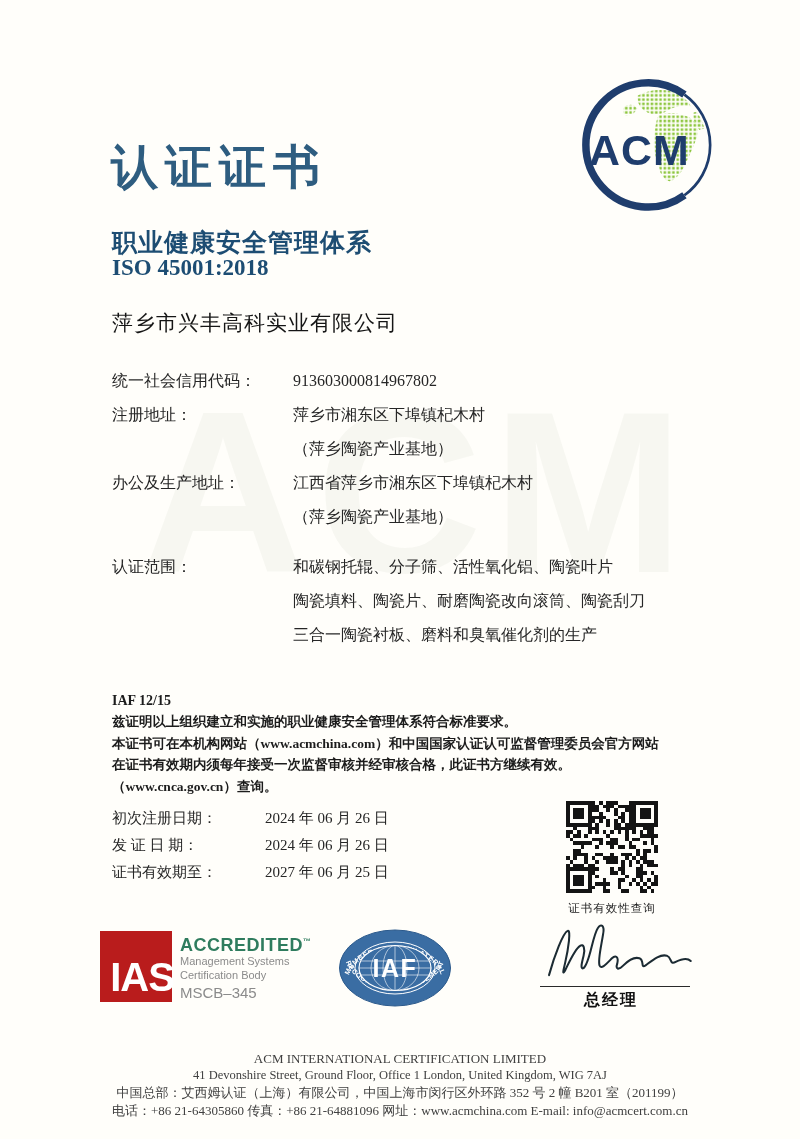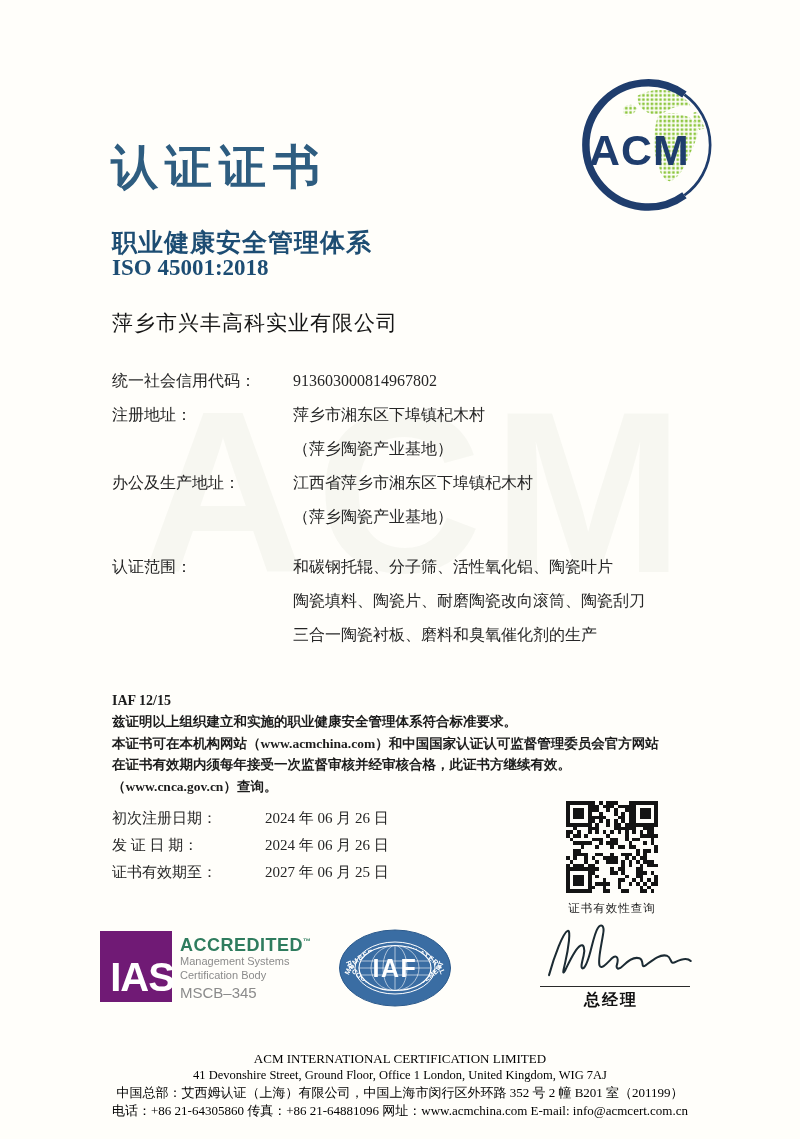--- a/index.html
+++ b/index.html
@@ -56,42 +56,42 @@
   .dt-label { width:153px; flex:0 0 153px; }
 
   
   .qr-wrap { position:absolute; left:566px; top:801px; width:92px; text-align:center; }
   .qr-box { width:92px; height:92px; }
   .qr-caption { margin-top:4px; font-size:11.5px; color:#222; letter-spacing:1px; white-space:nowrap; }
 
   
   .ias { position:absolute; left:100px; top:931px; display:flex; }
   .ias-square {
-    width:72px; height:71px; background:#701a75; color:#fff;
+    width:72px; height:71px; background:#b91c1c; color:#fff;
     display:flex; align-items:flex-end; justify-content:center;
     font-family:"Liberation Sans","DejaVu Sans",sans-serif;
     font-size:40px; font-weight:bold; letter-spacing:-1px; line-height:0.95;
     padding-bottom:6px;
     padding-left:12px;
   }
   .ias-text { margin-left:8px; padding-top:1px; font-family:"Liberation Sans","DejaVu Sans",sans-serif; }
   .ias-accredited { font-size:18px; font-weight:bold; color:#2f7c5e; letter-spacing:0.5px; line-height:19px; }
   .ias-accredited sup { font-size:8px; }
   .ias-sub { font-size:11px; color:#8b8b8b; line-height:13.5px; }
   .ias-msc { font-size:15px; color:#8b8b8b; line-height:15px; margin-top:3px; }
 
   .iaf-oval { position:absolute; left:337px; top:928px; width:116px; height:80px; }
 
   .sig { position:absolute; left:534px; top:922px; width:180px; }
   .sig-svg { display:block; width:170px; height:62px; }
   .sig-line { width:150px; border-top:1.5px solid #2a2a2a; margin:2px 0 3px 6px; }
   .sig-role { font-size:16px; font-weight:bold; letter-spacing:2px; margin-left:50px; color:#111; }
 
   
-  .footer { position:absolute; left:0; top:1050px; width:100%; text-align:center; color:#000000; }
+  .footer { position:absolute; left:0; top:1050px; width:100%; text-align:center; color:#404040; }
   .footer .f-en1 { font-size:13px; line-height:17px; }
   .footer .f-en2 { font-size:12.5px; line-height:17px; }
   .footer .f-cn  { font-size:13px; line-height:17.5px; white-space:nowrap; }
 </style>
 </head>
 <body>
 
 <div class="page">
 
   <div class="watermark">ACM</div>

